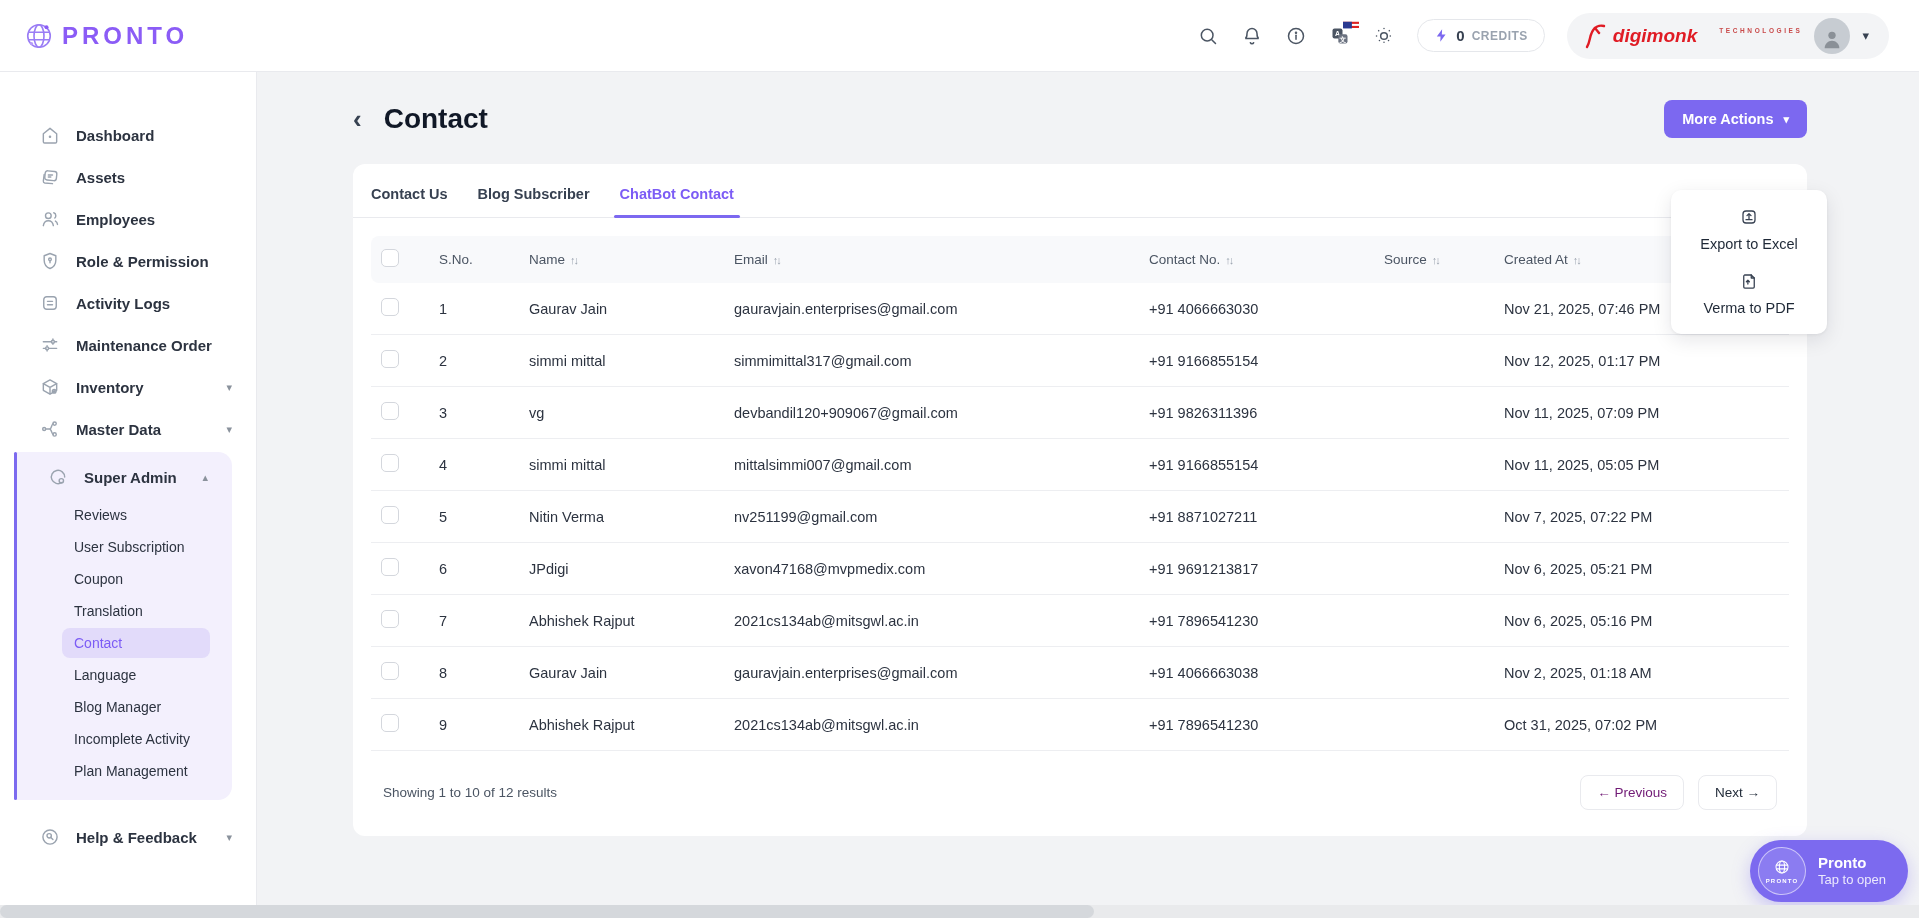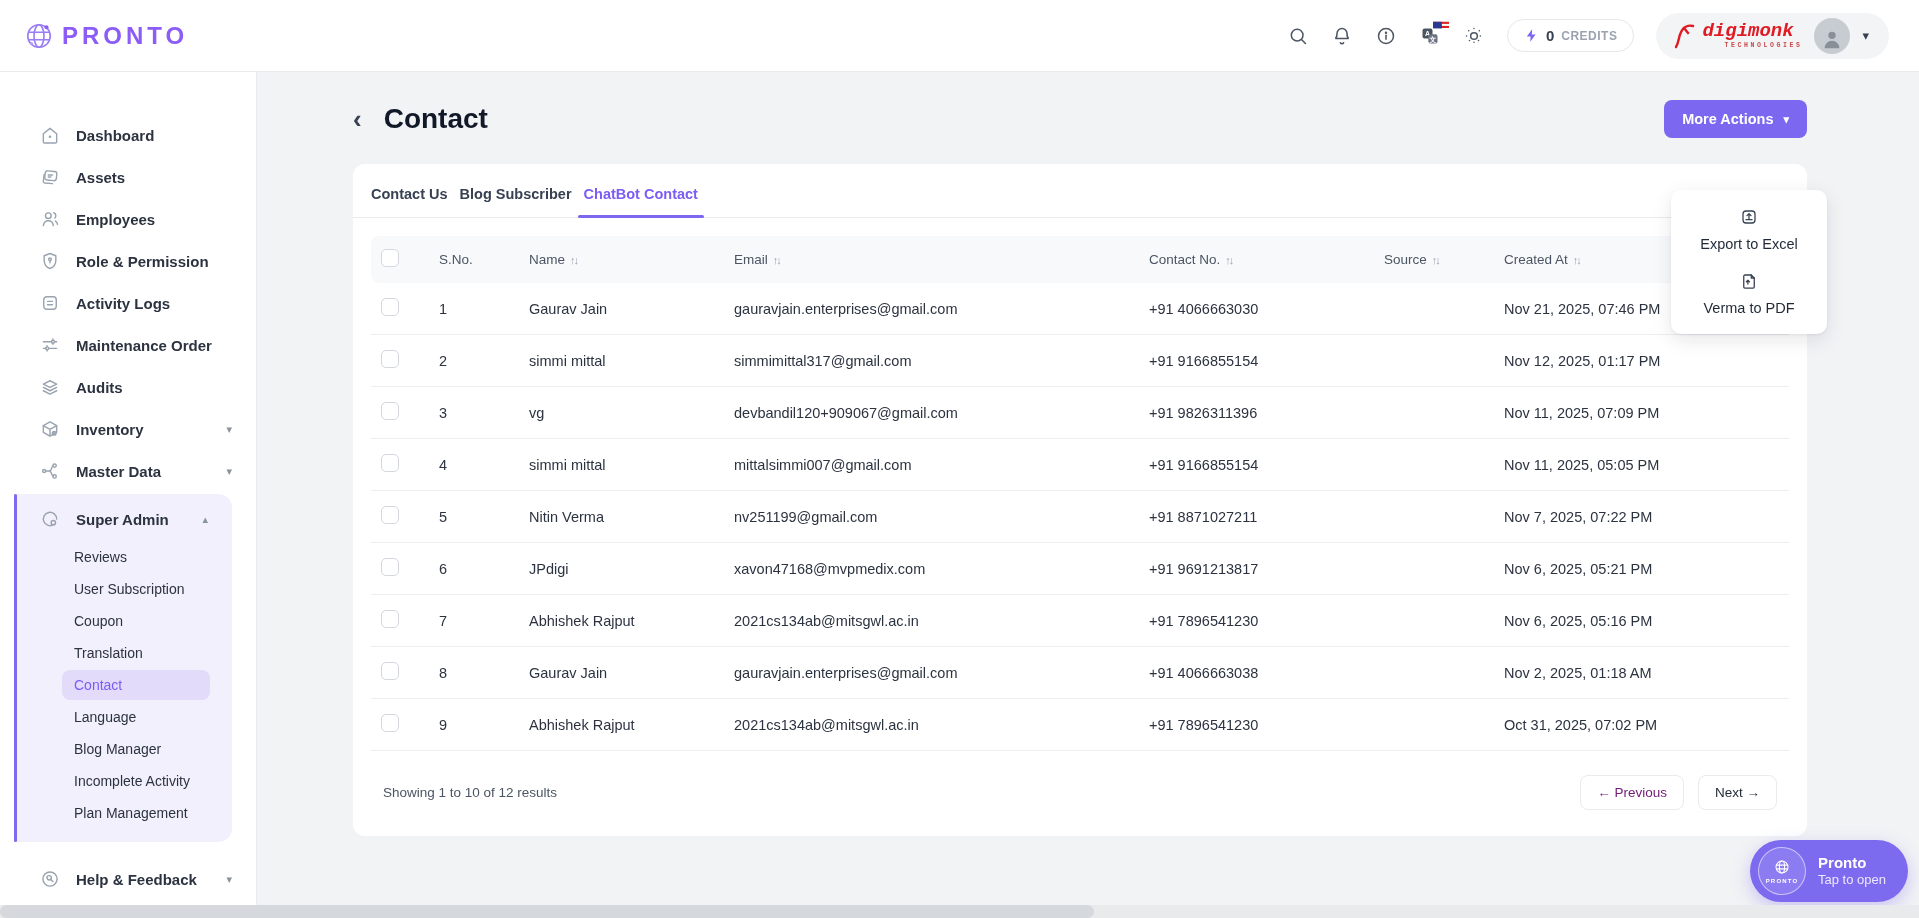--- a/index.html
+++ b/index.html
@@ -13,59 +13,59 @@
   .brand { display:flex; align-items:center; gap:8px; }
   .brand-name { font-size:24px; font-weight:700; letter-spacing:4px; color:#8b5cf6; }
   .header-right { display:flex; align-items:center; gap:22px; }
   .hicon { width:22px; height:22px; color:#4b5563; display:inline-flex; align-items:center; justify-content:center; cursor:pointer; position:relative; }
   .hicon svg { width:20px; height:20px; }
   .flag-badge { position:absolute; top:-7px; right:-9px; width:18px; height:13px; border-radius:3px; overflow:hidden; border:1px solid #fff; }
   .credits-pill { display:flex; align-items:center; gap:7px; border:1px solid #e5e7eb; border-radius:18px; padding:7px 16px; background:#fff; cursor:pointer; }
   .credits-count { font-size:15px; font-weight:700; color:#374151; }
   .credits-label { font-size:12px; font-weight:700; color:#9aa3af; letter-spacing:.5px; }
   .org-pill { display:flex; align-items:center; gap:12px; background:#f3f4f6; border-radius:24px; padding:5px 14px 5px 16px; cursor:pointer; }
-  .org-logo { display:flex; flex-direction:column; line-height:1;font-family:Liberation Mono, monospace; }
+  .org-logo { display:flex; flex-direction:row; line-height:1; }
   .org-row { display:flex; align-items:flex-end; gap:2px; }
   .org-name { font-size:19px; font-weight:800; color:#e01b24; font-style:italic; }
   .org-sub { font-size:6.5px; font-weight:700; color:#c94a4a; letter-spacing:2.6px; margin-top:2px; padding-left:22px; }
   .avatar { width:36px; height:36px; border-radius:50%; background:#c7ccd2; display:flex; align-items:center; justify-content:center; overflow:hidden; }
   .avatar svg { width:22px; height:22px; color:#8a9097; margin-top:6px; }
 
   
   .body-wrap { flex:1; display:flex; min-height:0; }
 
   
   .sidebar { width:257px; background:#fff; border-right:1px solid #e9eaee; padding:42px 0 10px 0; display:flex; flex-direction:column; overflow:hidden; }
   .nav-item { display:flex; align-items:center; gap:16px; padding:11px 18px 11px 40px; cursor:pointer; }
   .nav-item .nicon { width:20px; height:20px; color:#9aa3af; flex:0 0 auto; }
   .nav-item .nicon svg { width:20px; height:20px; }
   .nav-label { font-size:15px; font-weight:600; color:#2c3340; flex:1; }
   .nav-chevron { color:#8a929c; font-size:11px; margin-right:6px; }
   .sa-group { background:#f3f0fd; border-radius:0 14px 14px 0; margin:2px 24px 2px 14px; padding:4px 0 12px 0; position:relative; }
   .sa-group::before { content:""; position:absolute; left:0; top:0; bottom:0; width:3px; background:#7c6aef; border-radius:2px; }
-  .sa-group .nav-item { padding-left:26px;align-items:center; }
+  .sa-group .nav-item { padding-left:34px;align-items:center; }
   .sub-item { display:block; font-size:14px; font-weight:500; color:#2c3340; padding:7px 12px; margin:2px 22px 2px 48px; border-radius:8px; cursor:pointer; }
   .sub-item.active { background:#e2dbfa; color:#7c5cf5; }
   .sidebar-bottom { margin-top:14px; }
 
   
   .main { flex:1; background:#f2f3f5; position:relative; padding:28px 112px 0 96px; overflow:hidden; }
   .page-head { display:flex; align-items:center; justify-content:space-between; margin-bottom:26px; }
   .title-wrap { display:flex; align-items:center; gap:22px; }
   .back-btn { font-size:26px; color:#374151; cursor:pointer; line-height:1; font-weight:600; }
   .page-title { font-size:28px; font-weight:700; color:#111827; }
   .more-actions { background:#7c68f0; color:#fff; border:none; font-size:14.5px; font-weight:600; padding:11px 18px; border-radius:8px; display:flex; align-items:center; gap:10px; cursor:pointer; font-family:inherit; }
   .more-actions .chev { font-size:11px; }
   .dropdown { position:absolute; top:118px; right:92px; width:156px; background:#fff; border-radius:10px; box-shadow:0 6px 20px rgba(17,24,39,.10), 0 1px 3px rgba(17,24,39,.06); padding:8px 0; z-index:30; }
   .dd-item { display:flex; align-items:center; gap:10px; padding:10px 16px; font-size:14.5px; color:#1f2937; cursor:pointer; white-space:nowrap;flex-direction:column; }
   .dd-item svg { width:18px; height:18px; color:#374151; flex:0 0 auto; }
 
   
   .card { background:#fff; border-radius:12px; min-height:664px; position:relative; }
-  .tabs { display:flex; gap:12px; padding:22px 18px 0 18px; border-bottom:1px solid #e9eaee; }
+  .tabs { display:flex; gap:30px; padding:22px 18px 0 18px; border-bottom:1px solid #e9eaee; }
   .tab { font-size:14.5px; font-weight:600; color:#374151; padding-bottom:15px; cursor:pointer; position:relative; }
   .tab.active { color:#7c5cf5; }
   .tab.active::after { content:""; position:absolute; left:-6px; right:-6px; bottom:-1px; height:3px; border-radius:2px; background:#7c68f0; }
 
   table.data { width:calc(100% - 36px); margin:18px 18px 0 18px; border-collapse:collapse; table-layout:fixed; }
   thead th { background:#f8f9fb; font-size:13.5px; font-weight:500; color:#4b5563; text-align:left; padding:13px 10px; }
   thead th:first-child { border-radius:8px 0 0 8px; }
   thead th:last-child { border-radius:0 8px 8px 0; }
   .sort-glyph { font-size:11px; color:#9aa3af; margin-left:5px; letter-spacing:-2px; }
   tbody td { font-size:14.5px; color:#2c3340; padding:15px 10px; border-bottom:1px solid #edeef1; }
@@ -229,28 +229,20 @@
             <span class="nav-label">Activity Logs</span>
           </div>
           <div class="nav-item">
             <span class="nicon"><svg viewBox="0 0 24 24" fill="none" stroke="currentColor" stroke-width="1.7" stroke-linecap="round">
                 <path d="M4 8h10M17.5 8H20M4 16h3M10.5 16H20"></path>
                 <circle cx="15.5" cy="8" r="1.8"></circle>
                 <circle cx="8.5" cy="16" r="1.8"></circle>
                 <path d="M15.5 4.8v1M15.5 10.2v1M8.5 12.8v1M8.5 18.2v1"></path>
               </svg></span>
             <span class="nav-label">Maintenance Order</span>
-          </div>
-          <div class="nav-item">
-            <span class="nicon"><svg viewBox="0 0 24 24" fill="none" stroke="currentColor" stroke-width="1.7" stroke-linecap="round" stroke-linejoin="round">
-                <path d="M4 8.5l8-4 8 4-8 4z"></path>
-                <path d="M4 12.5l8 4 8-4"></path>
-                <path d="M4 16.5l8 4 8-4"></path>
-              </svg></span>
-            <span class="nav-label">Audits</span>
           </div>
           <div class="nav-item">
             <span class="nicon"><svg viewBox="0 0 24 24" fill="none" stroke="currentColor" stroke-width="1.7" stroke-linecap="round" stroke-linejoin="round">
                 <path d="M4 8l8-4.5L20 8v8l-8 4.5L4 16z"></path>
                 <path d="M4 8l8 4.5L20 8M12 12.5V20"></path>
                 <circle cx="17" cy="17" r="2.2" fill="#fff"></circle>
                 <path d="M17 15.8v2.4M15.8 17h2.4"></path>
               </svg></span>
             <span class="nav-label">Inventory</span>
             <span class="nav-chevron">▾</span>

